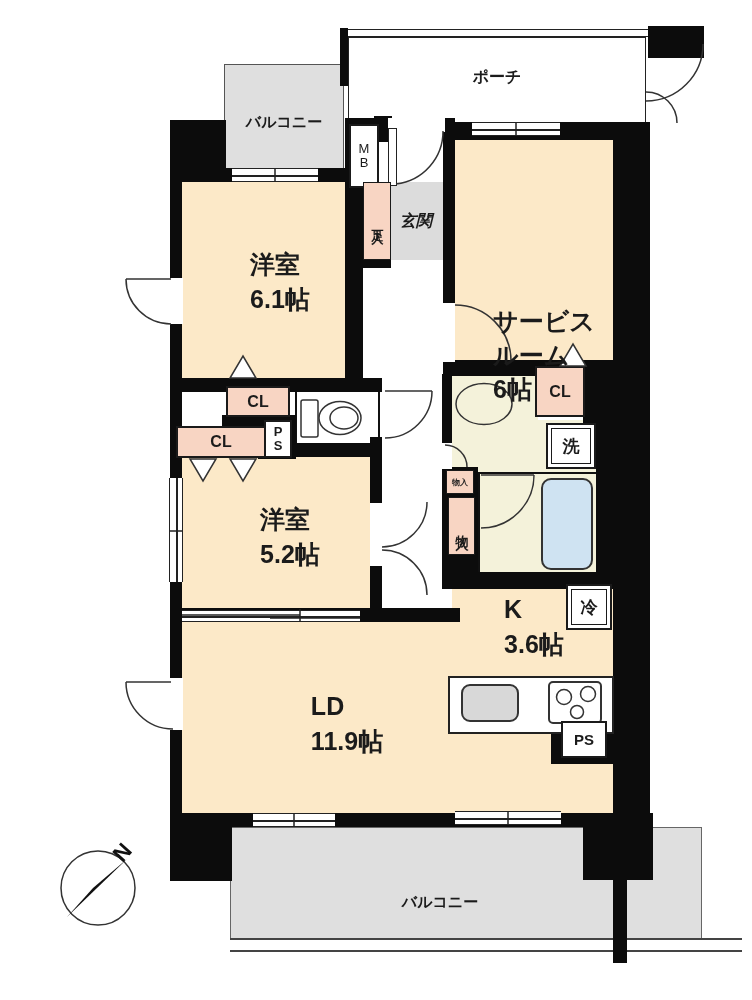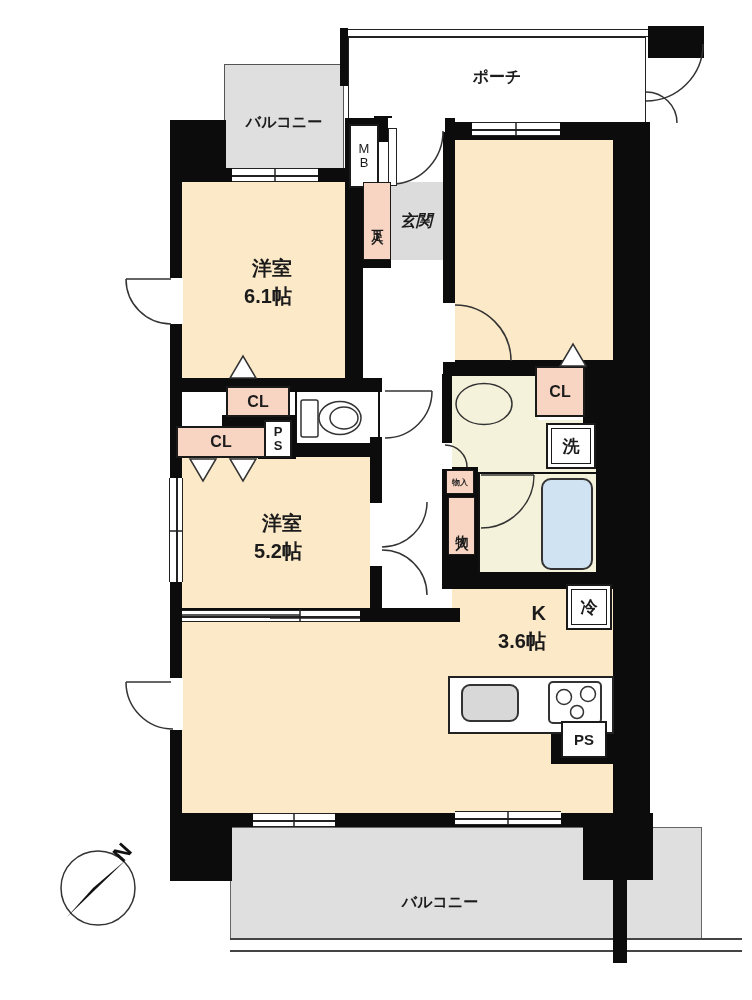--- a/index.html
+++ b/index.html
@@ -10,23 +10,23 @@
   .wall{position:absolute;background:#0c0c0c;}
   .room{position:absolute;background:#fce9c8;}
   .wet{position:absolute;background:#f4f2da;}
   .grayarea{position:absolute;background:#dfdfdf;}
   .white{position:absolute;background:#ffffff;}
   .pinkbox{position:absolute;background:#f8d5c3;border:2px solid #1a1a1a;
            display:flex;align-items:center;justify-content:center;}
   .whitebox{position:absolute;background:#fff;border:2px solid #1a1a1a;
            display:flex;align-items:center;justify-content:center;}
   .dblbox{outline:1px solid #1a1a1a;outline-offset:-6px;}
-  .label{position:absolute;transform:translate(-50%,-50%);text-align:right;
+  .label{position:absolute;transform:translate(-50%,-50%);text-align:left;
          white-space:nowrap;font-weight:600;line-height:1.4;}
-  .lg{font-size:20px;}
+  .lg{font-size:25px;margin-left:12px;}
   .md{font-size:16px;}
   .sm{font-size:13px;}
   .vtext{writing-mode:vertical-rl;text-orientation:upright;letter-spacing:1px;}
   .stack{width:15px;word-break:break-all;line-height:1.08;text-align:center;}
   .win-h{position:absolute;background:#fff;border-top:1.5px solid #222;border-bottom:1.5px solid #222;}
   .win-h::after{content:"";position:absolute;left:0;right:0;top:50%;height:1.5px;background:#222;}
   .win-v{position:absolute;background:#fff;border-left:1.5px solid #222;border-right:1.5px solid #222;}
   .win-v::after{content:"";position:absolute;top:0;bottom:0;left:50%;width:1.5px;background:#222;}
   .gap{position:absolute;background:#fff;}
   svg.overlay{position:absolute;left:0;top:0;pointer-events:none;}
@@ -191,26 +191,35 @@
   </div>
   <div class="label md" style="left:284px;top:121px;font-size:15px;">
     <span>バルコニー</span>
   </div>
   <div class="label md" style="left:440px;top:901px;font-size:15px;">
     <span>バルコニー</span>
   </div>
   <div class="label md" style="left:416px;top:221px;font-style:italic;">
     <span>玄関</span>
   </div>
+  <div class="label lg" style="left:532px;top:356px;line-height:1.35;">
+    <div>サービス</div>
+    <div>ルーム</div>
+    <div>6帖</div>
+  </div>
   <div class="label lg" style="left:268px;top:282px;">
     <div>洋室</div>
     <div>6.1帖</div>
   </div>
   <div class="label lg" style="left:278px;top:537px;">
     <div>洋室</div>
     <div>5.2帖</div>
   </div>
+  <div class="label lg" style="left:335px;top:724px;">
+    <div>LD</div>
+    <div>11.9帖</div>
+  </div>
   <div class="label lg" style="left:522px;top:627px;">
     <div>K</div>
     <div>3.6帖</div>
   </div>
 
 </div>
 
 </body></html>

